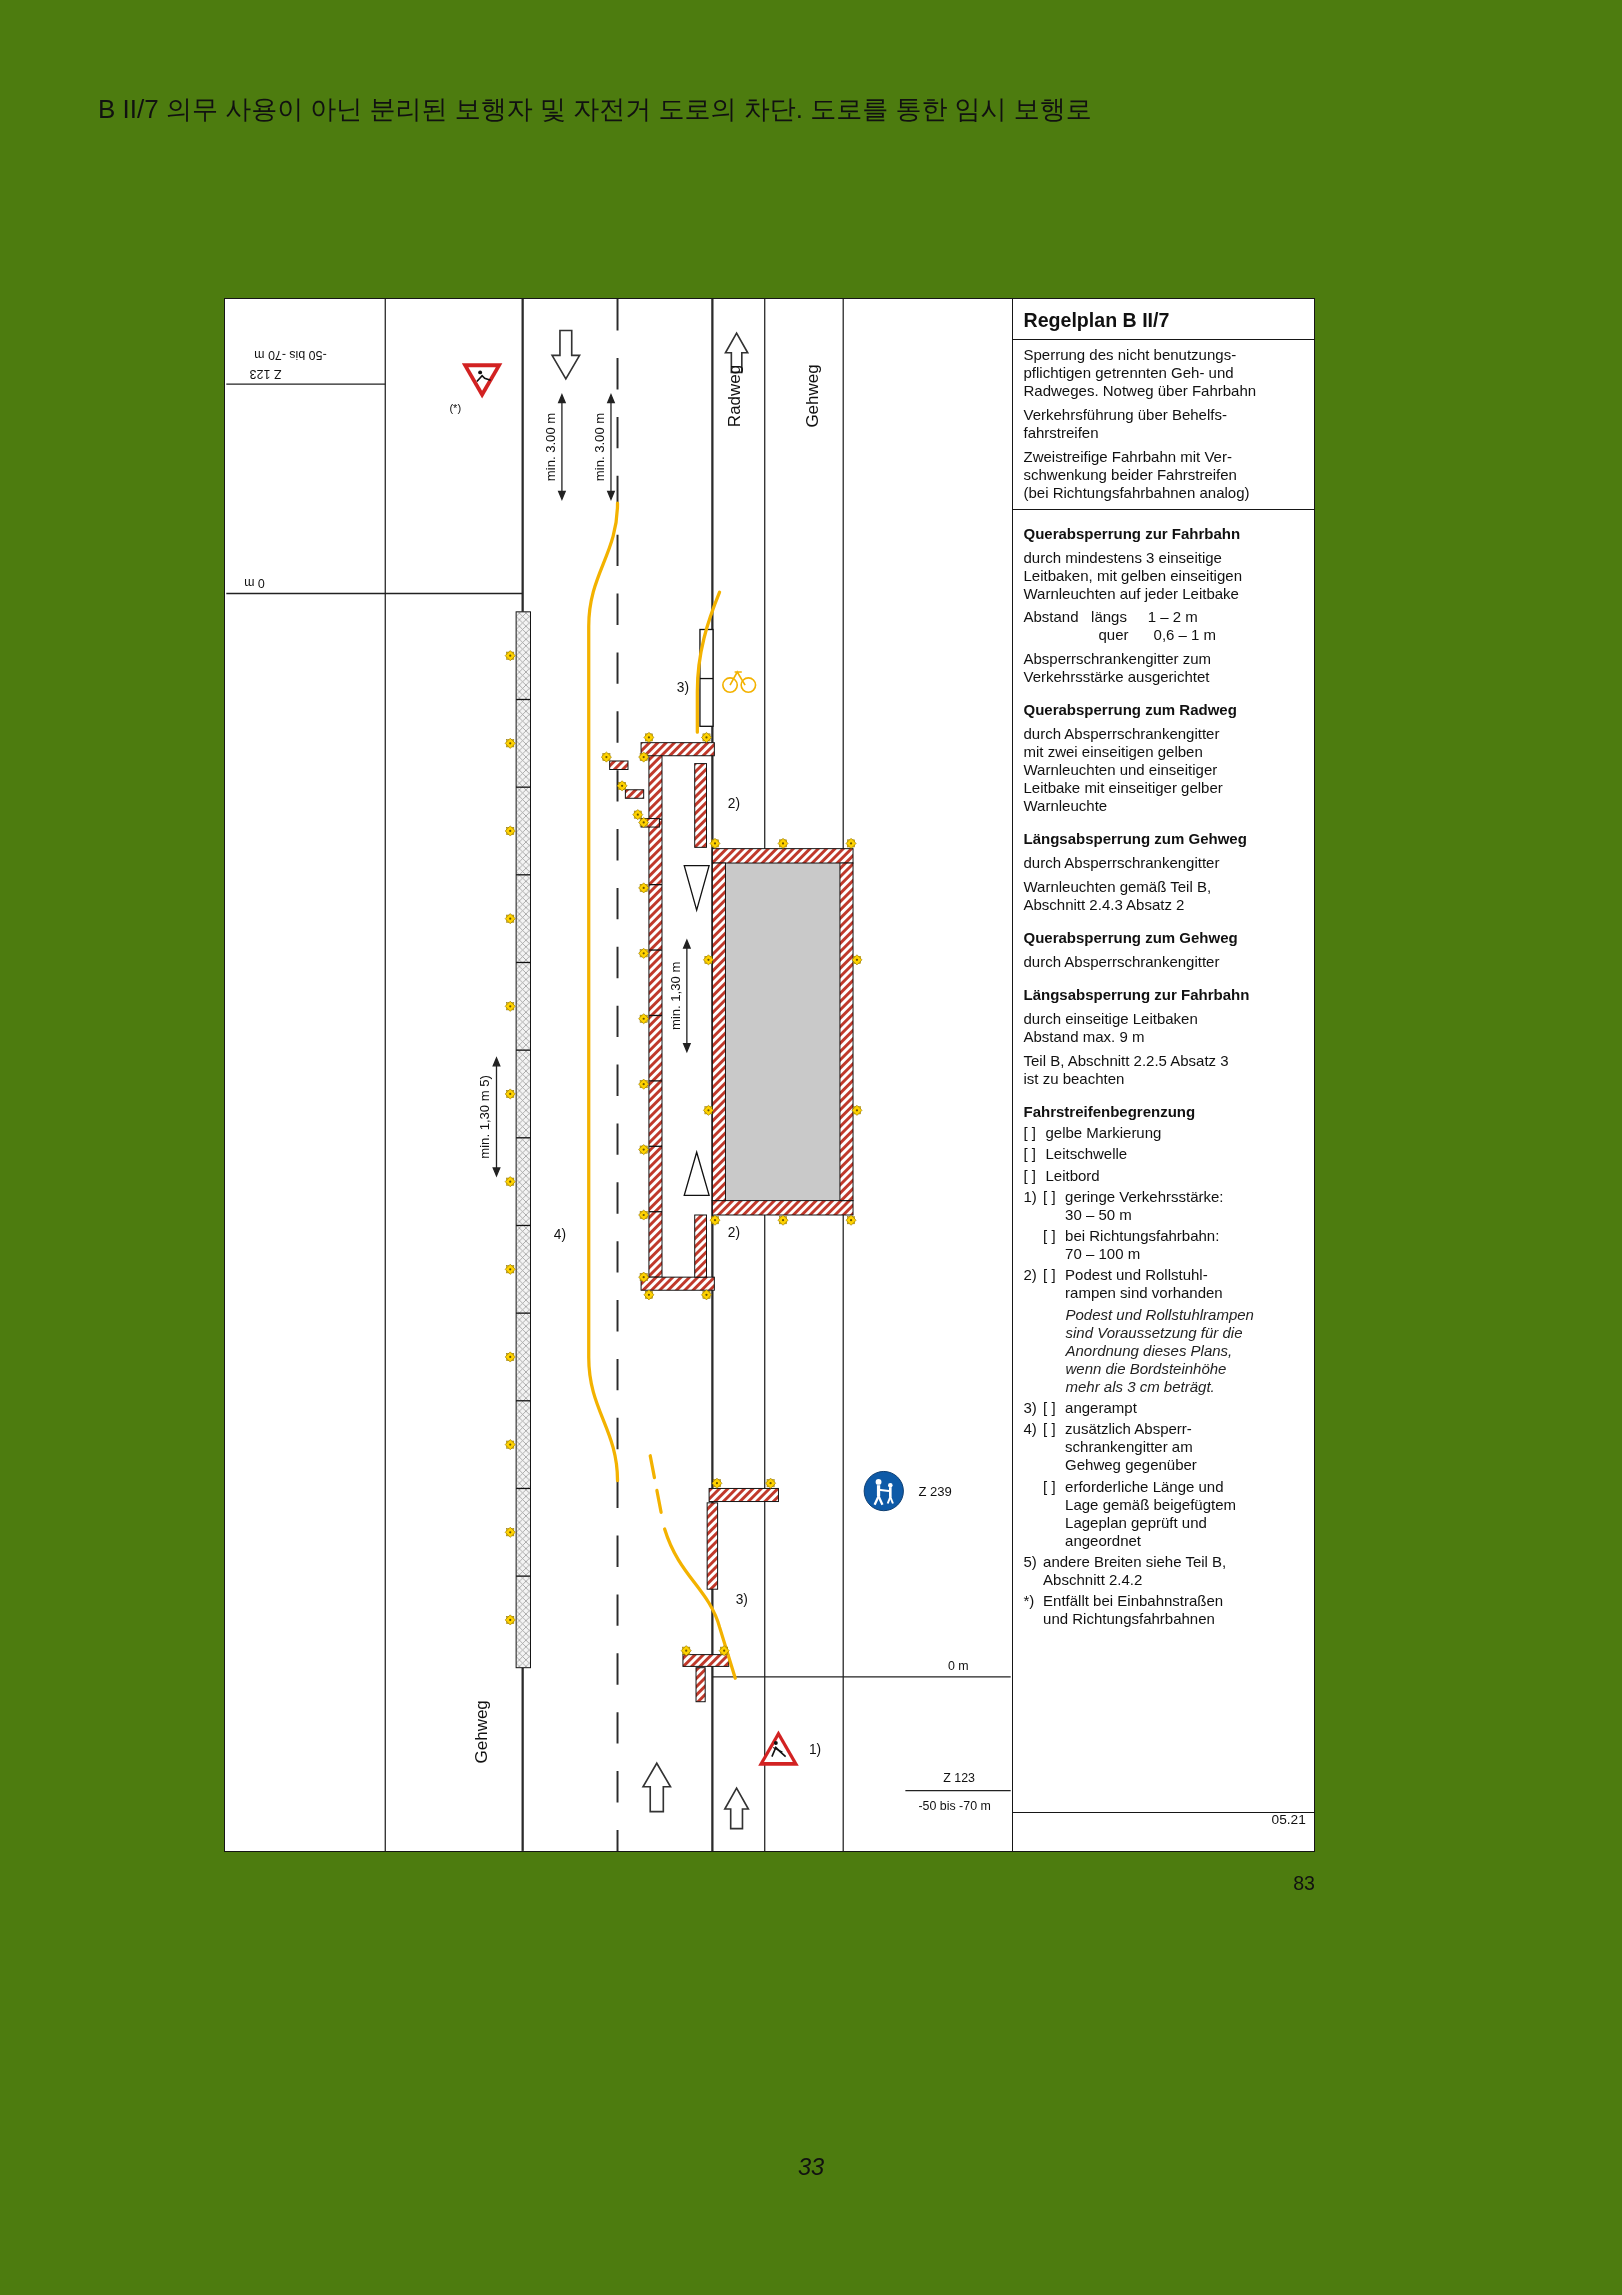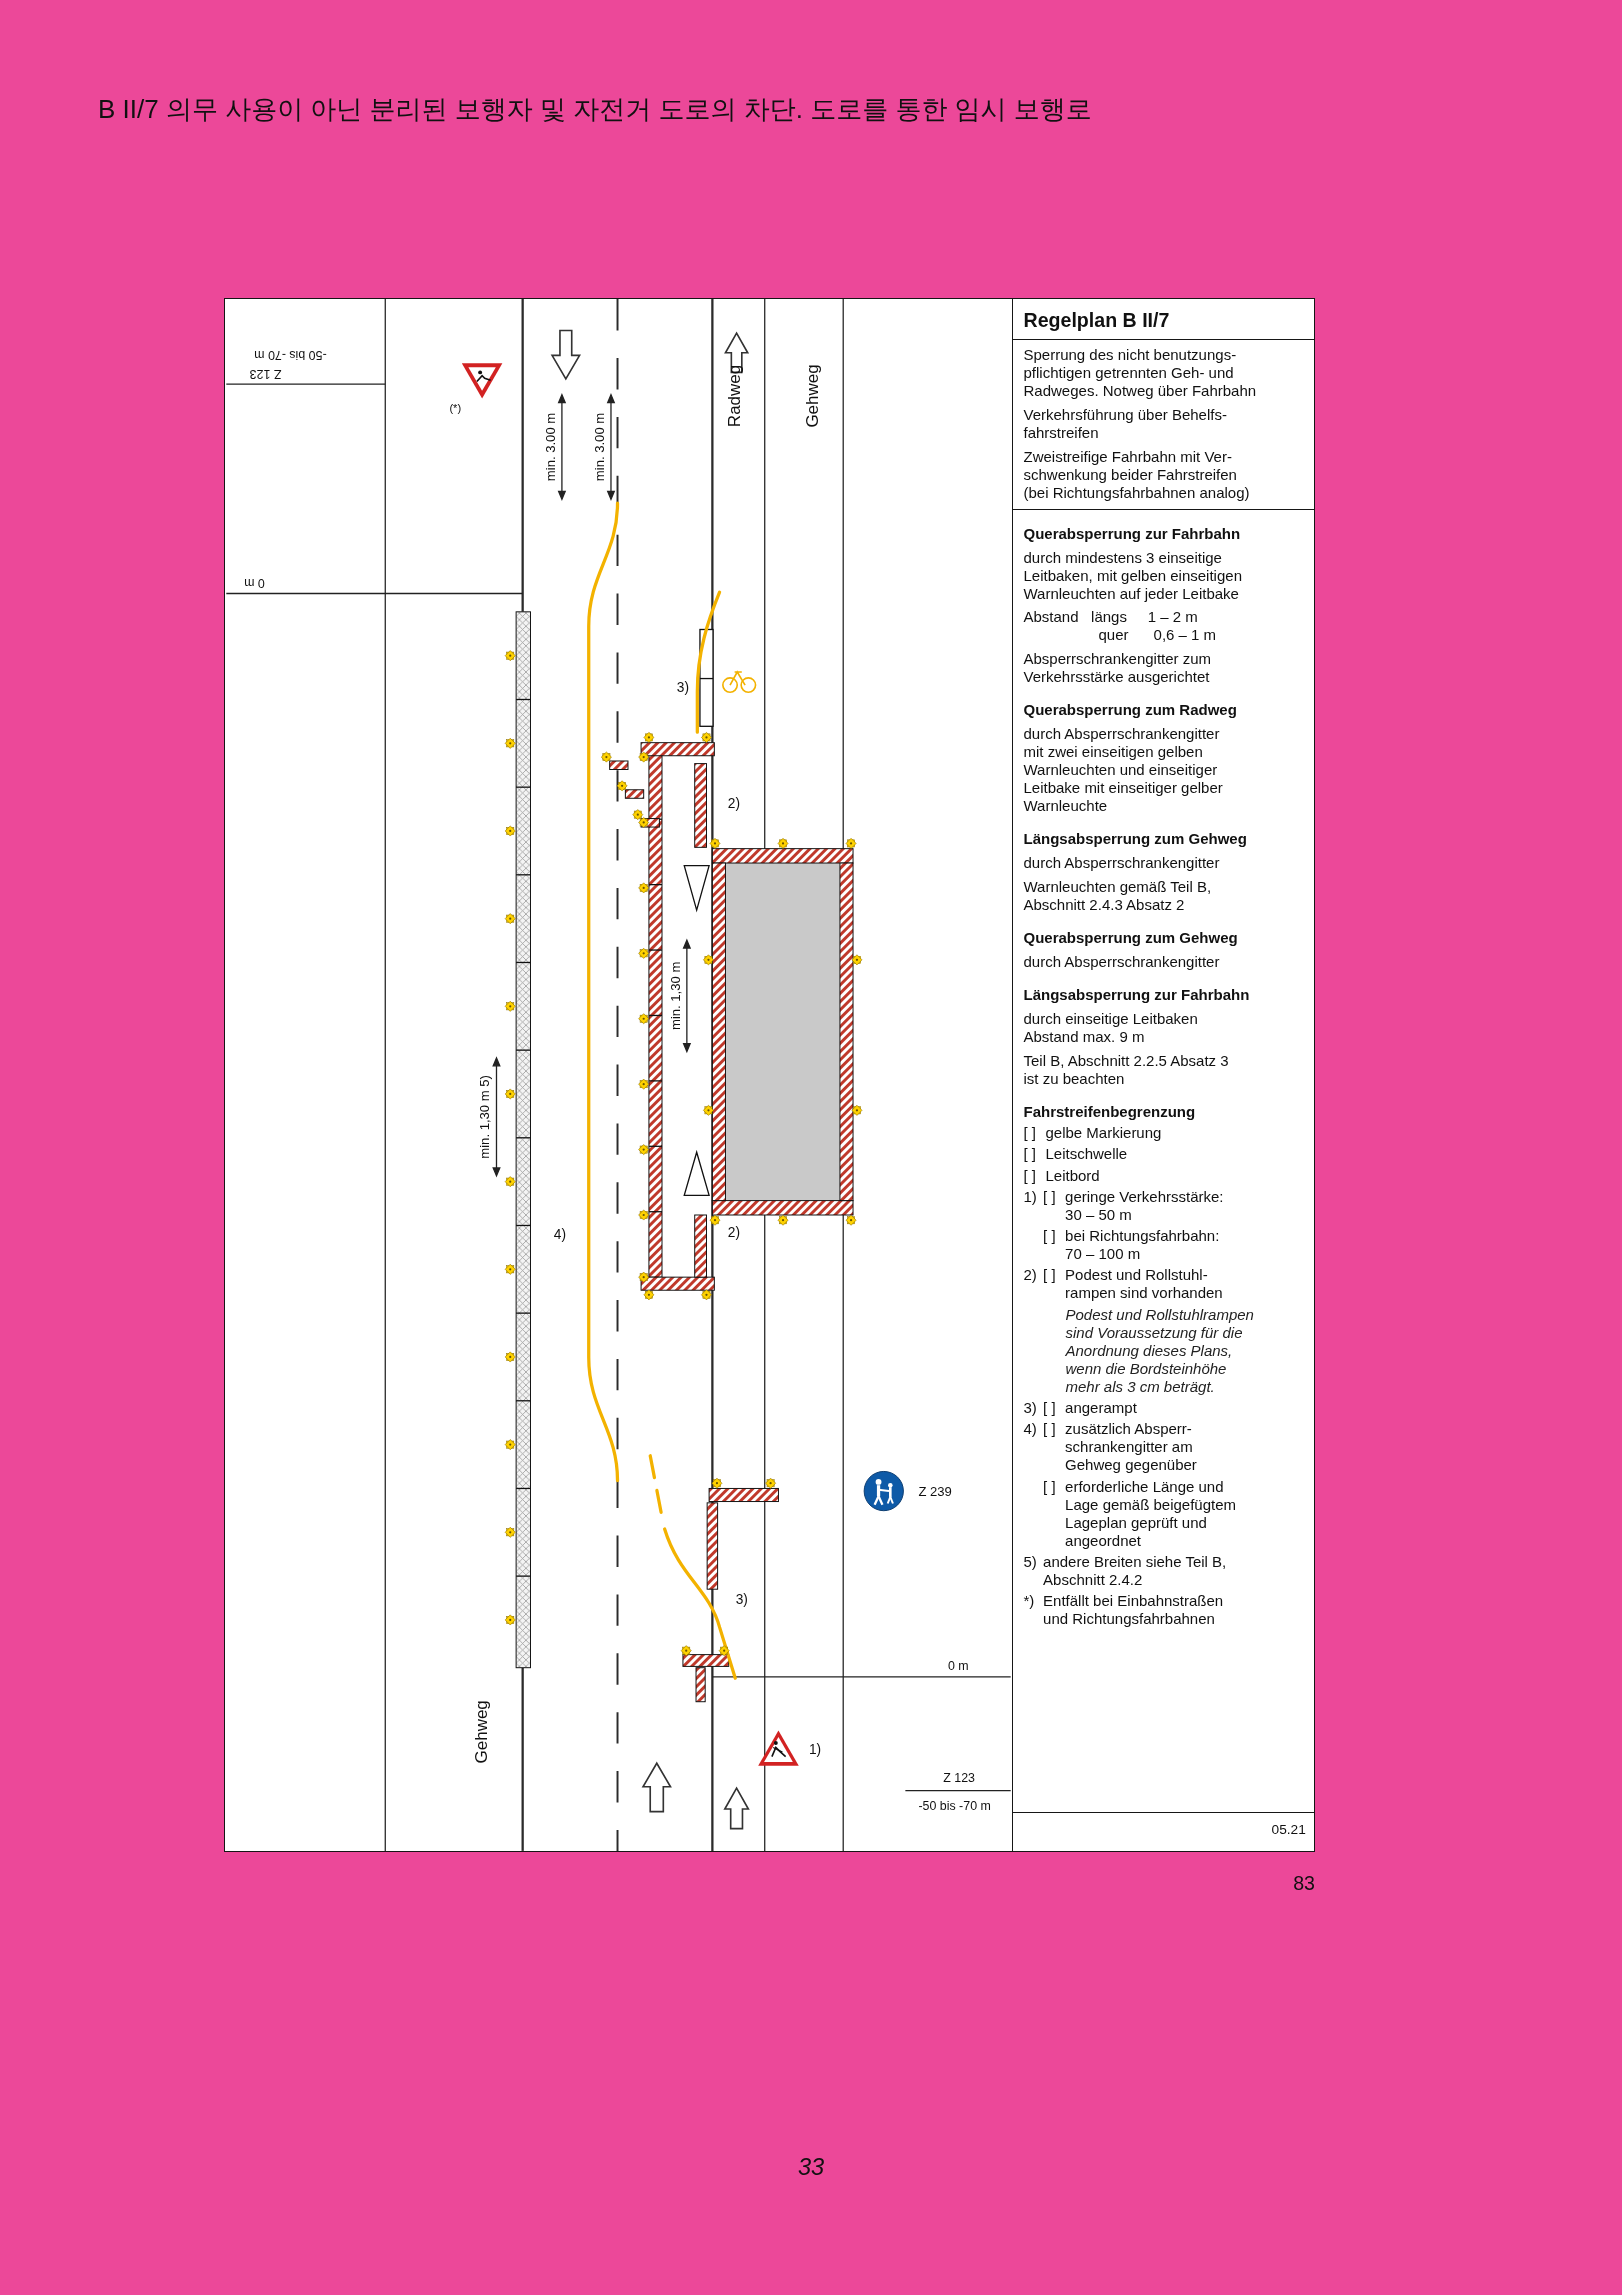--- a/index.html
+++ b/index.html
@@ -1,37 +1,37 @@
 <!DOCTYPE html>
 <html style="font-size:10.5px"><head>
 <meta charset="utf-8">
 <style>
   html,body{margin:0;padding:0;background:#ffffff;}
-  .page{position:relative;width:1622px;height:2295px;background:#ec4899;
+  .page{position:relative;width:1622px;height:2295px;background:#4d7c0f;
         font-family:"Liberation Sans", sans-serif;color:#111;overflow:hidden;}
   .heading{position:absolute;left:98px;top:92px;font-size:26px;letter-spacing:0;}
   .figure{position:absolute;left:224px;top:298px;width:1091px;height:1554px;
           border:1.3px solid #161616;box-sizing:border-box;background:#fff;}
   .diagram-svg{position:absolute;left:0;top:0;}
   .panel{position:absolute;left:787px;top:0;width:303px;height:1552px;
          border-left:1.3px solid #161616;box-sizing:border-box;
          padding:9.2px 10.5px 0 10.5px;font-size:15px;line-height:1.2;}
   .p-title{font-size:19.6px;font-weight:bold;margin:1.3px 0 6.5px 0;}
   .rule{border-top:1.3px solid #161616;margin:6.5px -10.5px 1.3px -10.5px;}
   .h{font-weight:bold;margin-top:15px;}
   .p{margin-top:5.9px;}
   .ml{white-space:pre-line;}
   .pw{white-space:pre-wrap;}
   .li{display:flex;margin-top:3.3px;}
   .li .mk{width:19.6px;flex:none;}
   .li .bx{width:22px;flex:none;}
   .li.ind{margin-left:19.6px;}
   .note{margin-left:42px;margin-top:3.3px;font-style:italic;white-space:pre-line;color:#222;}
   .v-rule{position:absolute;left:0;right:0;bottom:38px;border-top:1.3px solid #161616;}
-  .version{position:absolute;right:9.2px;bottom:13px;font-size:13.7px;padding-left:12px;}
+  .version{position:absolute;right:9.2px;bottom:23px;font-size:13.7px;padding-left:12px;}
   .fig-number{position:absolute;left:224px;top:1872px;width:1091px;text-align:right;font-size:19.6px;}
   .page-number{position:absolute;left:0;top:2154px;width:1622px;text-align:center;font-size:23.6px;font-style:italic;}
   svg text{font-family:"Liberation Sans", sans-serif;fill:#111;}
 </style>
 </head>
 <body>
 
 <div class="page">
 
   <div class="heading">B II/7 의무 사용이 아닌 분리된 보행자 및 자전거 도로의 차단. 도로를 통한 임시 보행로</div>

